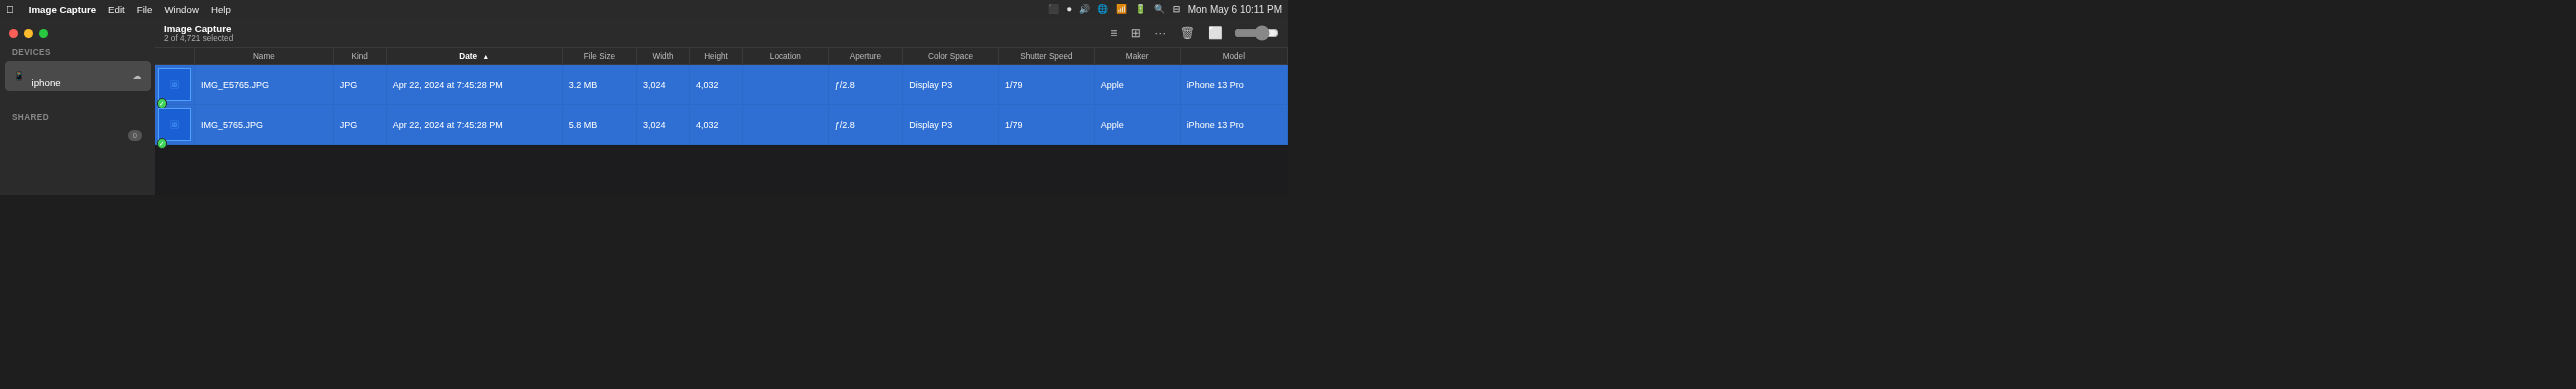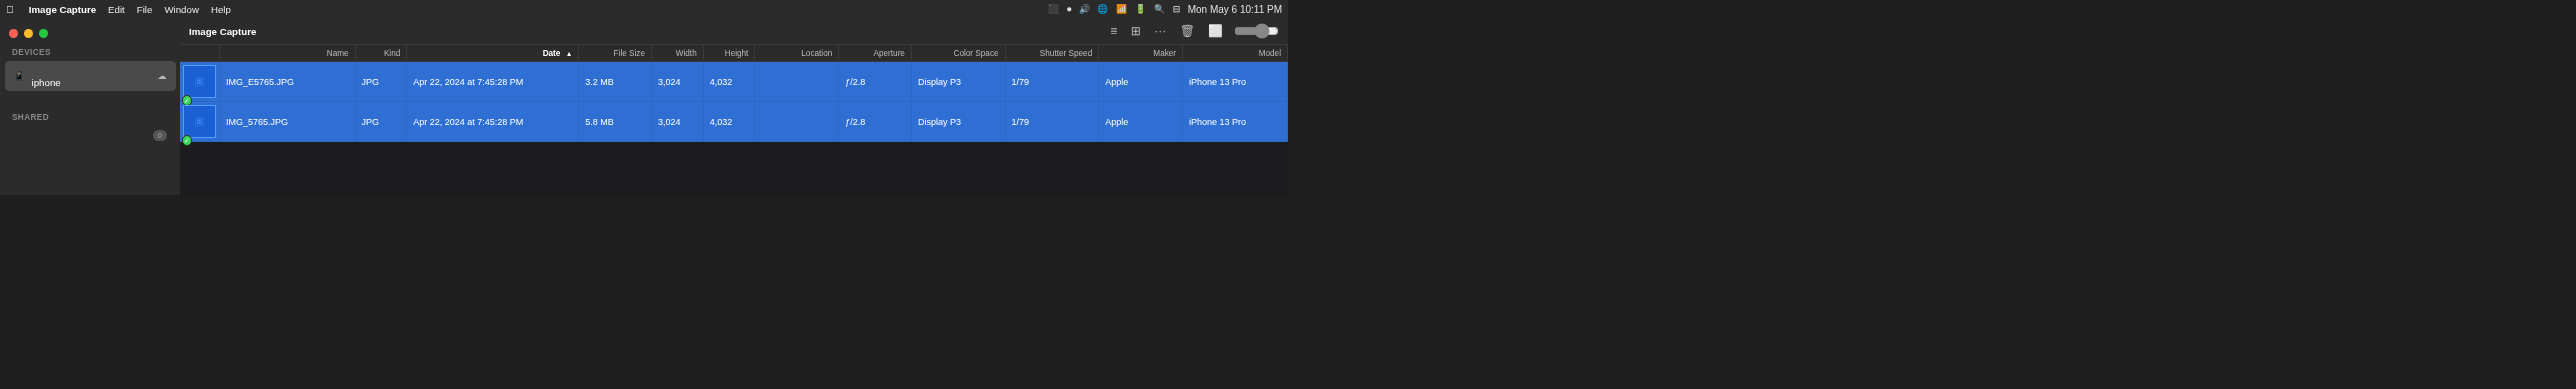--- a/index.html
+++ b/index.html
@@ -57,21 +57,21 @@
 
     
     .app-layout {
       display: flex;
       flex: 1;
       overflow: hidden;
     }
 
     
     .sidebar {
-      width: 180px;
+      width: 155px;
       background: #2b2b2b;
       display: flex;
       flex-direction: column;
       flex-shrink: 0;
       padding-top: 6px;
     }
     .traffic-lights {
       display: flex;
       align-items: center;
       gap: 6px;
@@ -191,21 +191,21 @@
       font-size: 9px;
     }
     thead tr {
       background: #2b2b2b;
       border-bottom: 0.7px solid #3a3a3a;
     }
     thead th {
       color: #bbb;
       font-weight: 500;
       font-size: 8.2px;
-      text-align: right;
+      text-align: center;
       padding: 3.7px 6px;
       white-space: nowrap;
       border-right: 0.7px solid #3a3a3a;
       position: relative;
       cursor: pointer;
       user-select: none;
     }
     thead th.active-sort {
       font-weight: 700;
       color: #fff;
@@ -317,20 +317,21 @@
       <span class="sidebar-item-text"></span>
       <span class="sidebar-item-badge">0</span>
     </div>
   </div>
 
   <div class="content">
 
     <div class="toolbar">
       <div class="toolbar-title-block">
         <div class="toolbar-title">Image Capture</div>
+        <div class="toolbar-subtitle">2 of 4,721 selected</div>
       </div>
       <div class="toolbar-actions">
         <button class="toolbar-btn" title="List View">≡</button>
         <button class="toolbar-btn" title="Grid View">⊞</button>
         <button class="toolbar-btn" title="More">···</button>
         <button class="toolbar-btn" title="Delete">🗑</button>
         <button class="toolbar-btn" title="Import">⬜</button>
         <div class="slider-container">
           <input type="range" class="toolbar-slider" min="0" max="100" value="70" style="">
         </div>

